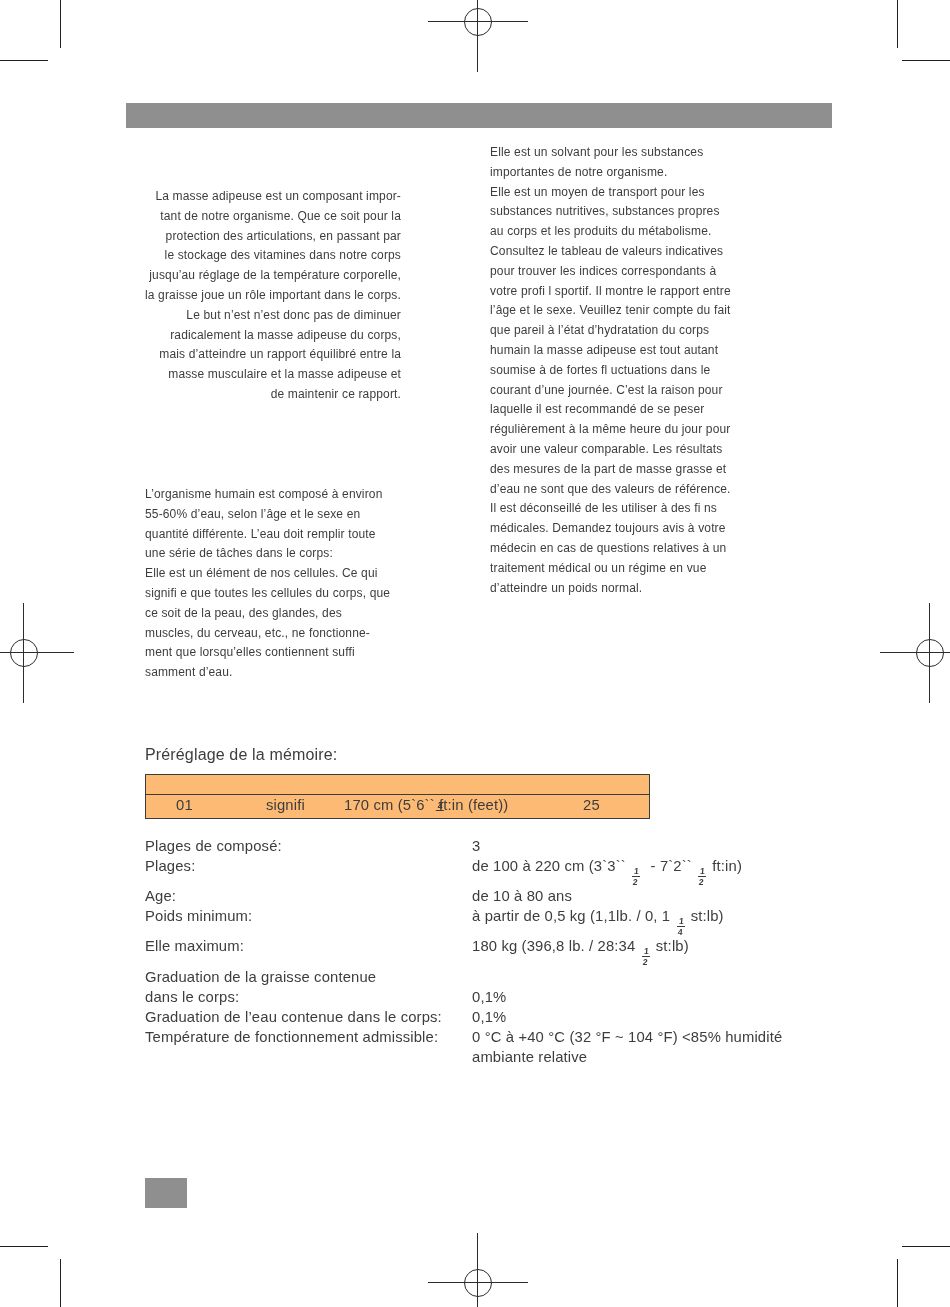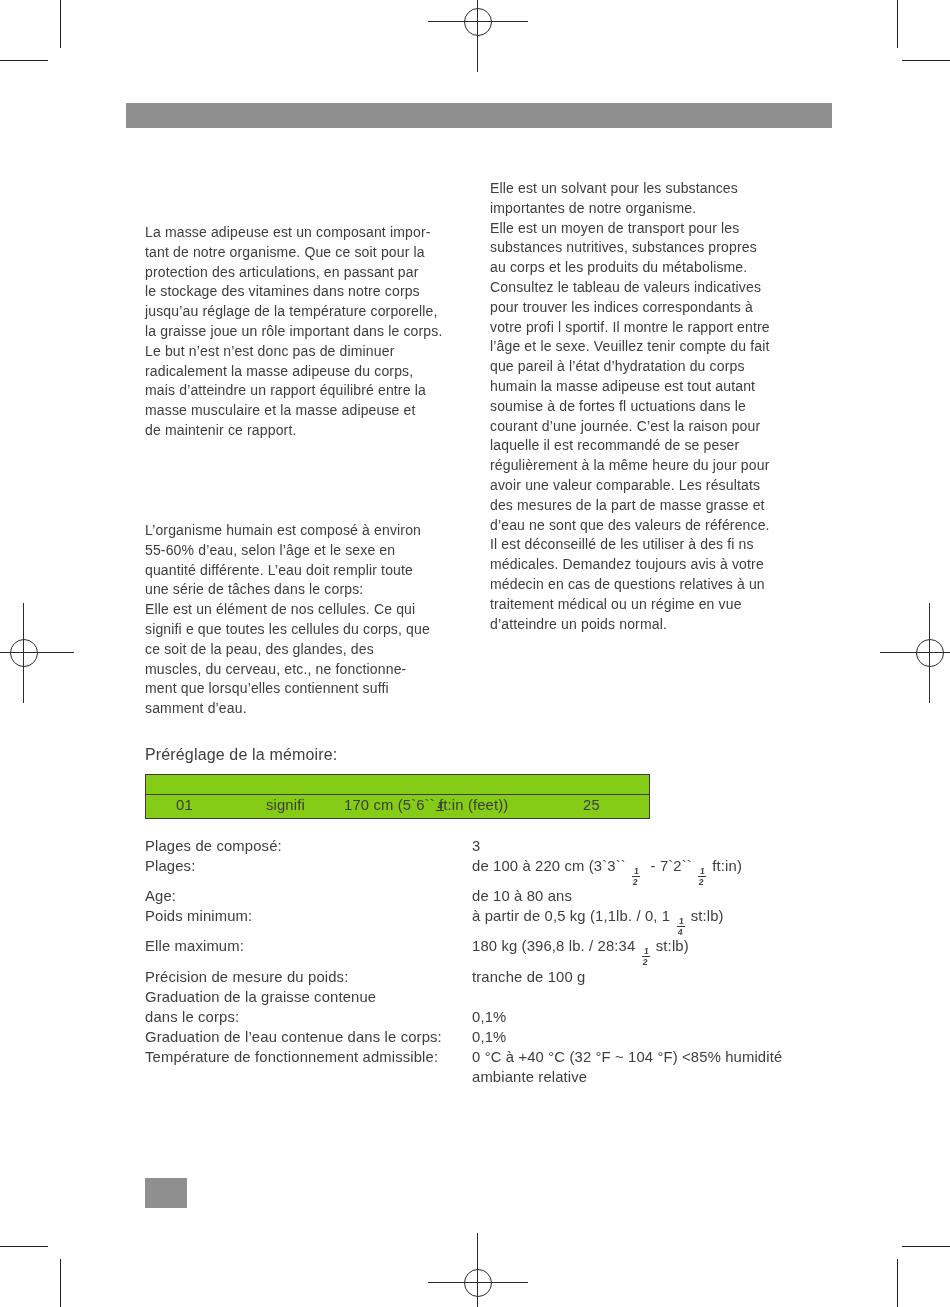--- a/index.html
+++ b/index.html
@@ -11,27 +11,27 @@
   .cropline{position:absolute;background:#1f1f1f;}
   
   .regmark{position:absolute;width:100px;height:100px;}
   .rm-h{position:absolute;left:0;right:0;top:49px;height:1px;background:#2c2c2c;}
   .rm-v{position:absolute;top:0;bottom:0;left:49px;width:1px;background:#2c2c2c;}
   .rm-c{position:absolute;left:36px;top:36px;width:26px;height:26px;border:1.3px solid #2c2c2c;border-radius:50%;}
   
   .band{position:absolute;left:126px;top:103px;width:706px;height:25px;background:#8f8f8f;}
   .page-tab{position:absolute;left:145px;top:1178px;width:42px;height:30px;background:#8f8f8f;}
   
-  .textblock{position:absolute;font-size:14px;line-height:19.8px;white-space:pre;letter-spacing:0.15px;margin-top:36px;}
-  .left-p1{left:145px;top:187px;}
+  .textblock{position:absolute;font-size:12px;line-height:19.8px;white-space:pre;letter-spacing:0.15px;}
+  .left-p1{left:145px;top:187px;text-align:right;}
   .left-p2{left:145px;top:485px;}
   .right-p{left:490px;top:143px;}
   
   .mem-heading{position:absolute;left:145px;top:746px;font-size:16px;letter-spacing:0.15px;}
-  .mem-table{position:absolute;left:145px;top:774px;width:503px;border:1.4px solid #3c3c3c;background:#84cc16;}
+  .mem-table{position:absolute;left:145px;top:774px;width:503px;border:1.4px solid #3c3c3c;background:#fdba74;}
   .mem-row-header{height:19px;border-bottom:1.3px solid #3c3c3c;}
   .mem-row{position:relative;height:23px;font-size:14.8px;letter-spacing:0.15px;}
   .mem-row span{position:absolute;top:2px;white-space:nowrap;}
   .cell-mem{left:30px;}
   .cell-gender{left:120px;}
   .cell-height{left:198px;}
   .cell-age{left:437px;}
   
   .specs{position:absolute;left:145px;top:836px;font-size:14.8px;letter-spacing:0.15px;}
   .spec-row{display:flex;line-height:20px;}
@@ -154,24 +154,20 @@
     </div>
     <div class="spec-row">
       <span class="spec-label">Poids minimum:</span>
       <span class="spec-value">à partir de 0,5 kg (1,1lb. / 0, 1 <span class="frac"><span class="fn">1</span><span class="fd">4</span></span> st:lb)</span>
     </div>
     <div class="spec-row">
       <span class="spec-label">Elle maximum:</span>
       <span class="spec-value">180 kg (396,8 lb. / 28:34 <span class="frac"><span class="fn">1</span><span class="fd">2</span></span> st:lb)</span>
     </div>
     <div class="spec-row">
-      <span class="spec-label">Précision de mesure du poids:</span>
-      <span class="spec-value">tranche de 100 g</span>
-    </div>
-    <div class="spec-row">
       <span class="spec-label">Graduation de la graisse contenue</span>
       <span class="spec-value"></span>
     </div>
     <div class="spec-row">
       <span class="spec-label">dans le corps:</span>
       <span class="spec-value">0,1%</span>
     </div>
     <div class="spec-row">
       <span class="spec-label">Graduation de l’eau contenue dans le corps:</span>
       <span class="spec-value">0,1%</span>

